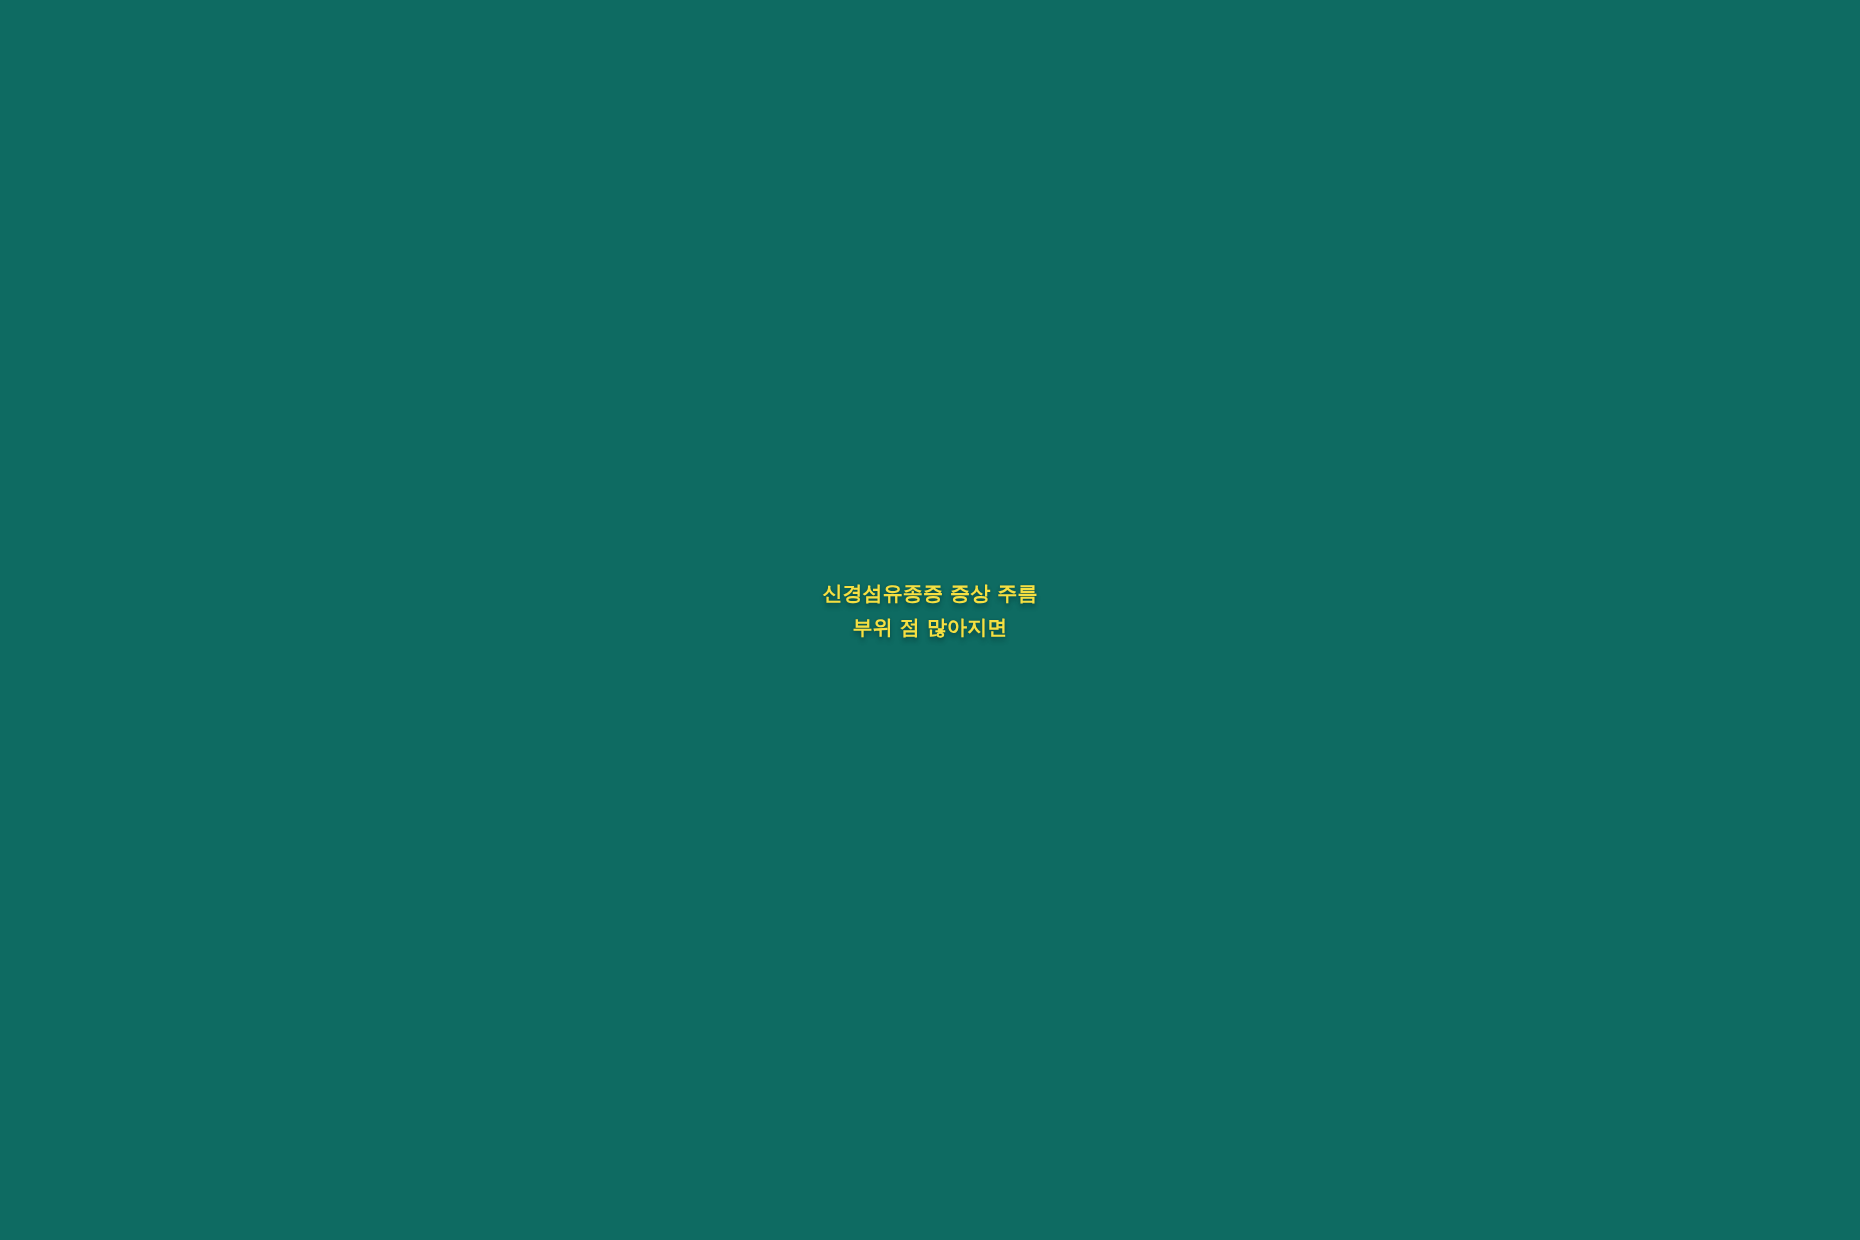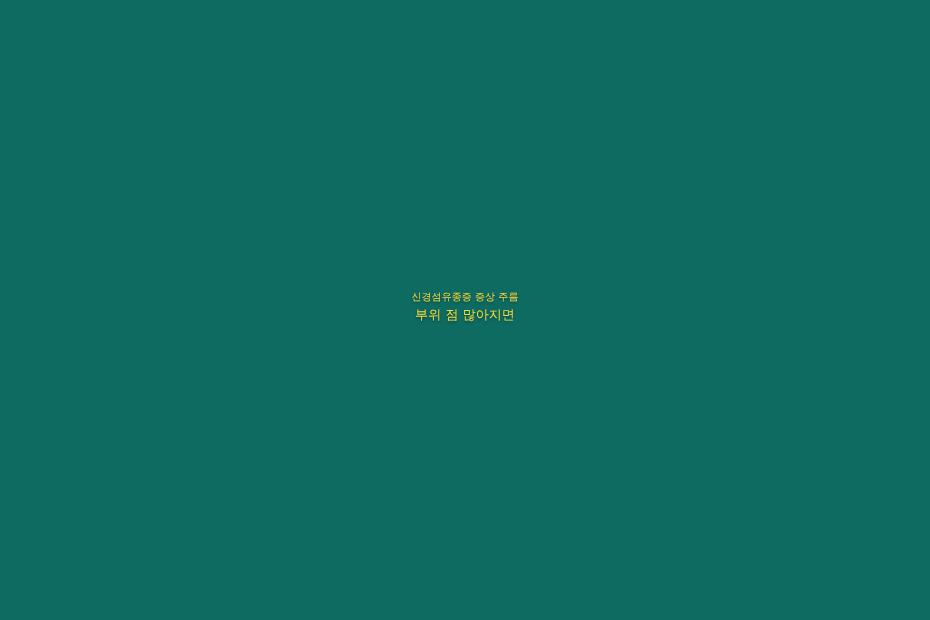--- a/index.html
+++ b/index.html
@@ -37,21 +37,21 @@
     width: 100%;
     margin-top: -6px;
   }
 
   .headline-line {
     display: block;
     width: 100%;
     text-align: center;
     color: #f5e042;
     font-family: "DejaVu Sans", "Liberation Sans", sans-serif;
-    font-weight: 400;
+    font-weight: 700;
     line-height: 1.06;
     letter-spacing: 0.005em;
     white-space: nowrap;
     text-shadow:
       0 0 1px rgba(10, 72, 66, 0.85),
       0 2px 2px rgba(6, 52, 48, 0.45);
   }
 
   .headline-line.line-1 {
     font-size: 78px;
@@ -63,17 +63,17 @@
 </style>
 </head>
 <body>
 
 <div id="banner" style="background: rgb(14, 107, 98);">
 
   <div id="headline">
 
     <span class="headline-line line-1" style="color: rgb(245, 224, 66); font-size: 10px;">신경섬유종증 증상 주름</span>
 
-    <span class="headline-line line-2" style="color: rgb(245, 224, 66); font-size: 13px;">부위 점 많아지면</span>
+    <span class="headline-line line-2" style="color: rgb(245, 224, 66); font-size: 10px;">부위 점 많아지면</span>
 
   </div>
 
 </div>
 
 </body></html>

